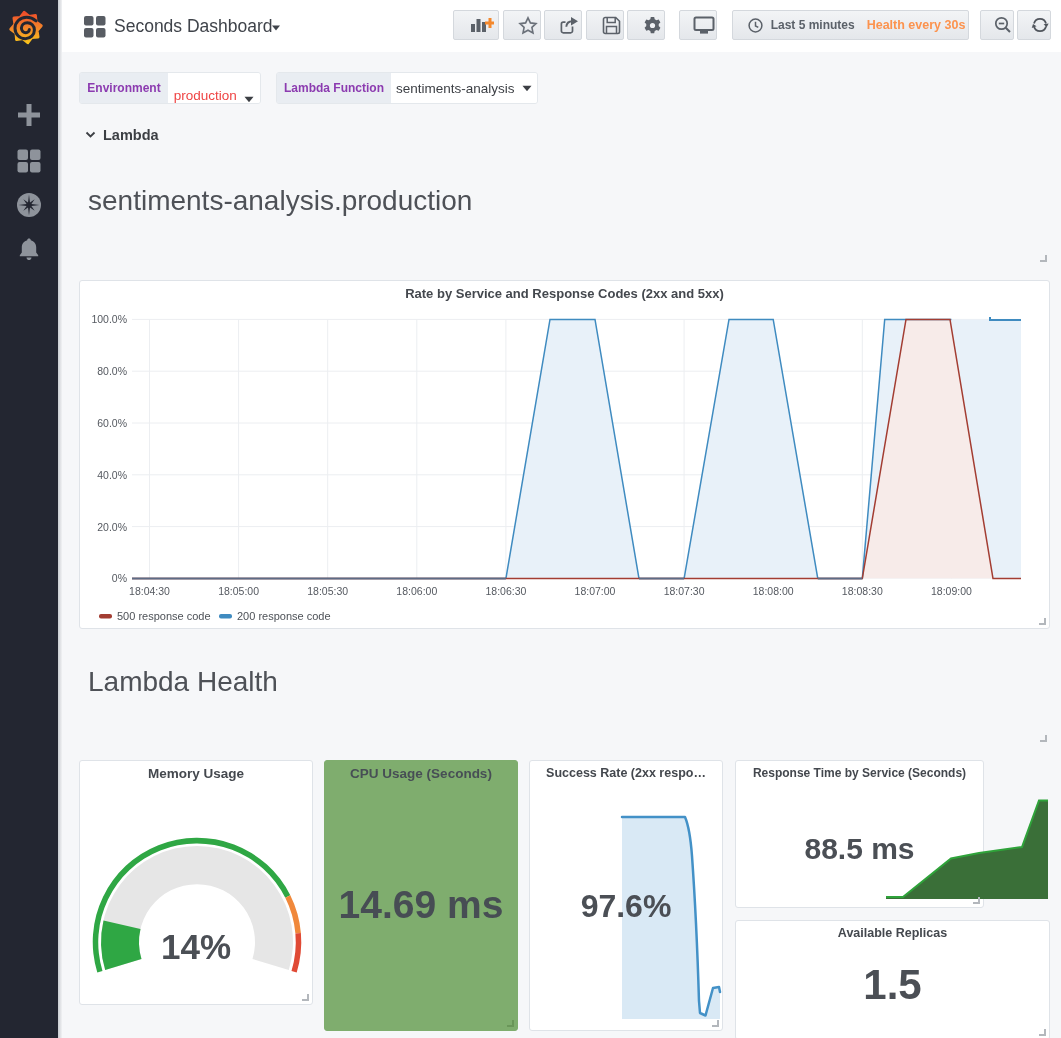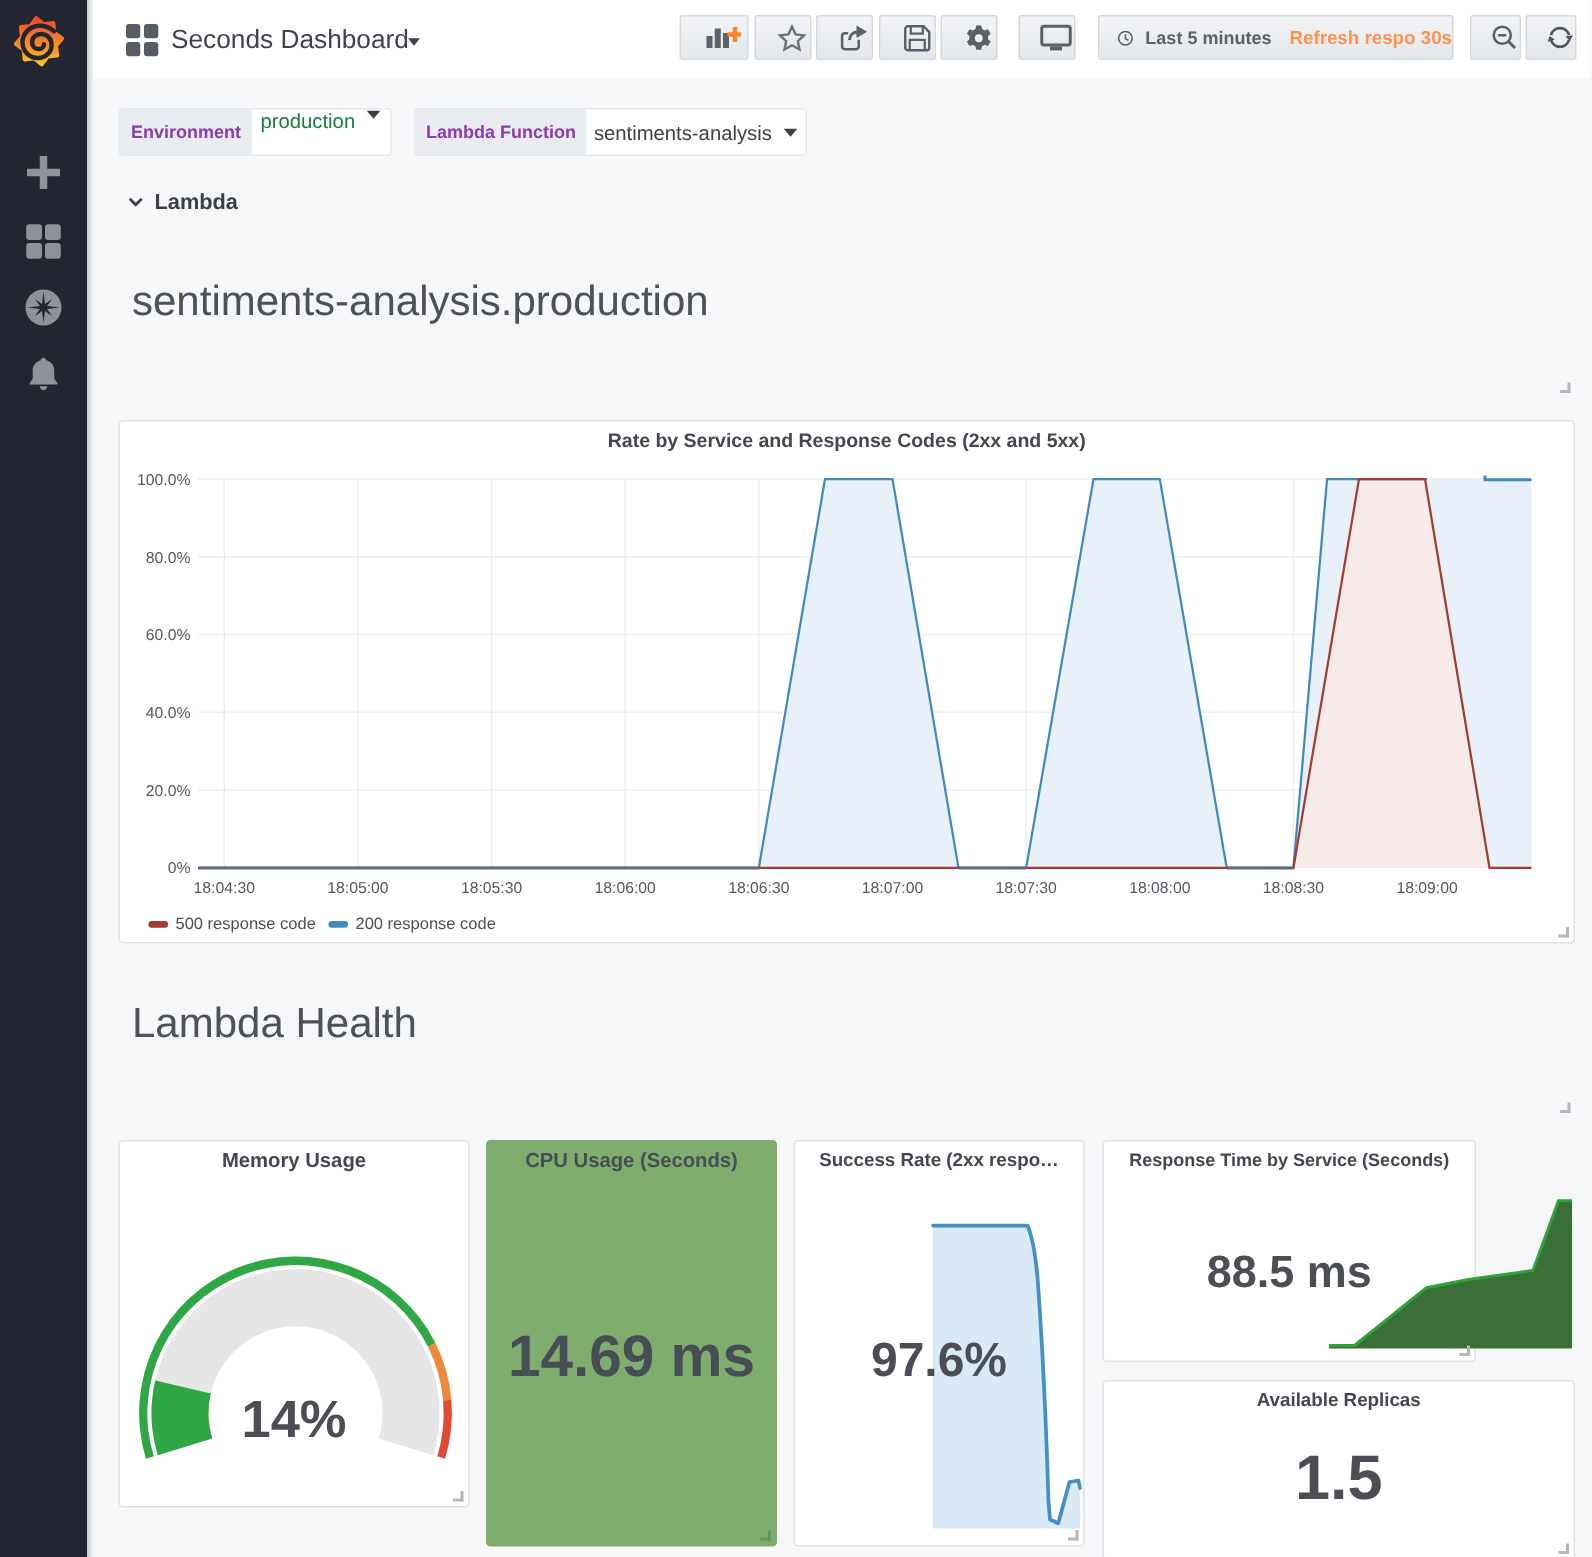--- a/index.html
+++ b/index.html
@@ -107,41 +107,41 @@
     <rect x="1.5" y="1.5" width="19" height="12.5" rx="1.5" fill="none" stroke="#5b6169" stroke-width="2"></rect>
     <rect x="7" y="15" width="8" height="2.6" fill="#5b6169"></rect>
   </svg>
 </div>
 <div class="navbtn" style="left:732px;width:237px">
   <svg width="15" height="15" viewBox="0 0 15 15" style="margin-right:8px">
     <circle cx="7.5" cy="7.5" r="6.4" fill="none" stroke="#5b6169" stroke-width="1.5"></circle>
     <path fill="none" stroke="#5b6169" stroke-width="1.5" d="M7.5 3.8 V8 l2.8 1.4"></path>
   </svg>
   <span style="font-size:12px;color:#5b6169;font-weight:bold;white-space:nowrap;">Last 5 minutes</span>
-  <span style="font-size:12.5px;color:#fc934e;font-weight:bold;white-space:nowrap;margin-left:12px;">Refresh respo 30s</span>
+  <span style="font-size:12.5px;color:#fc934e;font-weight:bold;white-space:nowrap;margin-left:12px;">Health every 30s</span>
 </div>
 <div class="navbtn" style="left:980px;width:34px">
   <svg width="18" height="18" viewBox="0 0 18 18">
     <circle cx="7.5" cy="7.5" r="5.7" fill="none" stroke="#5b6169" stroke-width="1.7"></circle>
     <path stroke="#5b6169" stroke-width="1.7" d="M4.8 7.5 h5.4"></path>
     <path stroke="#5b6169" stroke-width="2" d="M11.7 11.7 L16 16"></path>
   </svg>
 </div>
 <div class="navbtn" style="left:1017px;width:34px">
   <svg width="18" height="18" viewBox="0 0 18 18">
     <path fill="none" stroke="#50555c" stroke-width="1.8" d="M3.01 7.40 A6.2 6.2 0 0 1 14.99 7.40"></path>
     <path fill="#50555c" d="M15.70 11.27 L12.59 8.37 L17.62 7.48 Z"></path>
     <path fill="none" stroke="#50555c" stroke-width="1.8" d="M14.99 10.60 A6.2 6.2 0 0 1 3.01 10.60"></path>
     <path fill="#50555c" d="M2.01 7.93 L5.57 10.25 L0.78 11.99 Z"></path>
   </svg>
 </div>
 
 <div class="abs" style="left:79px;top:72px;height:32px;border-radius:3px;overflow:hidden;display:flex;border:1px solid #e4e8ec;">
   <div style="background:#e9edf2;width:88px;display:flex;align-items:center;justify-content:center;font-size:12px;font-weight:bold;color:#8c3bb0;">Environment</div>
-  <div style="background:#fff;width:92px;display:flex;align-items:flex-start;justify-content:center;font-size:13.5px;color:#15803d;">production&nbsp;&nbsp;<svg width="10" height="7" viewBox="0 0 10 7">
+  <div style="background:#fff;width:92px;display:flex;align-items:flex-end;justify-content:center;font-size:13.5px;color:#ef4444;">production&nbsp;&nbsp;<svg width="10" height="7" viewBox="0 0 10 7">
         <path fill="#3c3f44" d="M0.5 0.8 h9 L5 6.2 Z"></path>
       </svg></div>
 </div>
 <div class="abs" style="left:276px;top:72px;height:32px;border-radius:3px;overflow:hidden;display:flex;border:1px solid #e4e8ec;">
   <div style="background:#e9edf2;width:114px;display:flex;align-items:center;justify-content:center;font-size:12px;font-weight:bold;color:#8c3bb0;">Lambda Function</div>
   <div style="background:#fff;width:146px;display:flex;align-items:center;justify-content:center;font-size:13.5px;color:#3c3f44;">sentiments-analysis&nbsp;&nbsp;<svg width="10" height="7" viewBox="0 0 10 7">
         <path fill="#3c3f44" d="M0.5 0.8 h9 L5 6.2 Z"></path>
       </svg></div>
 </div>
 

